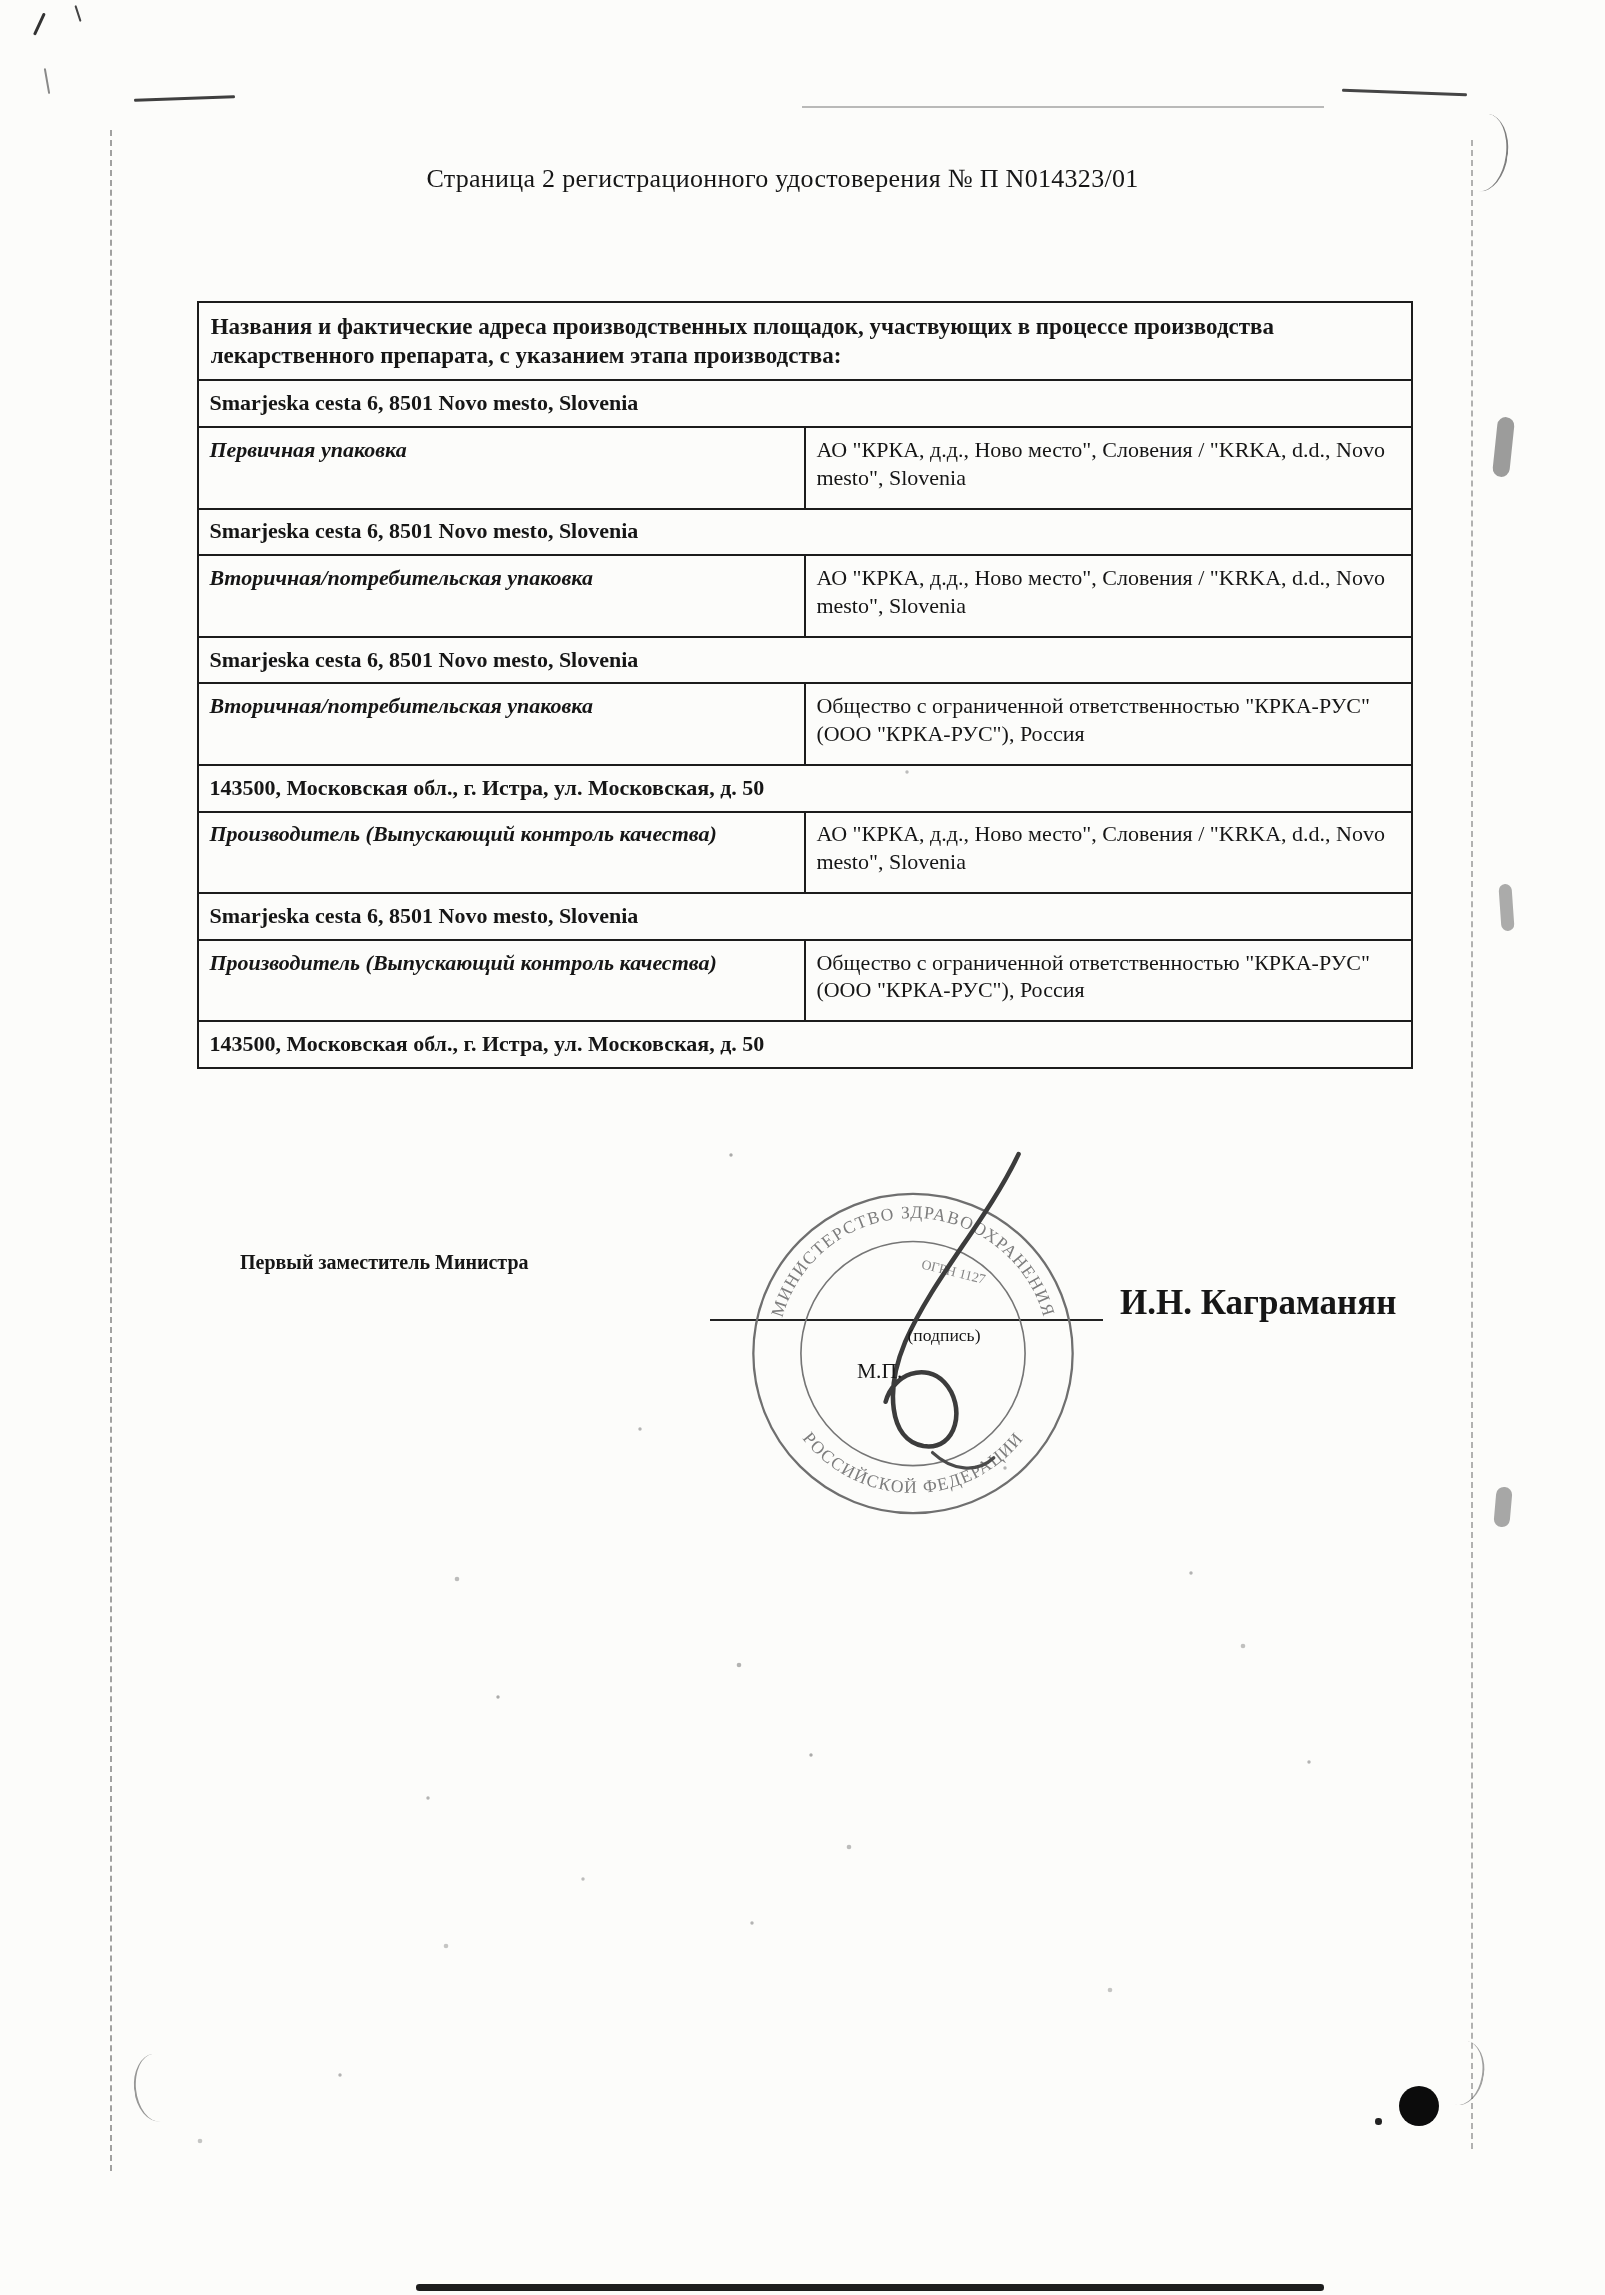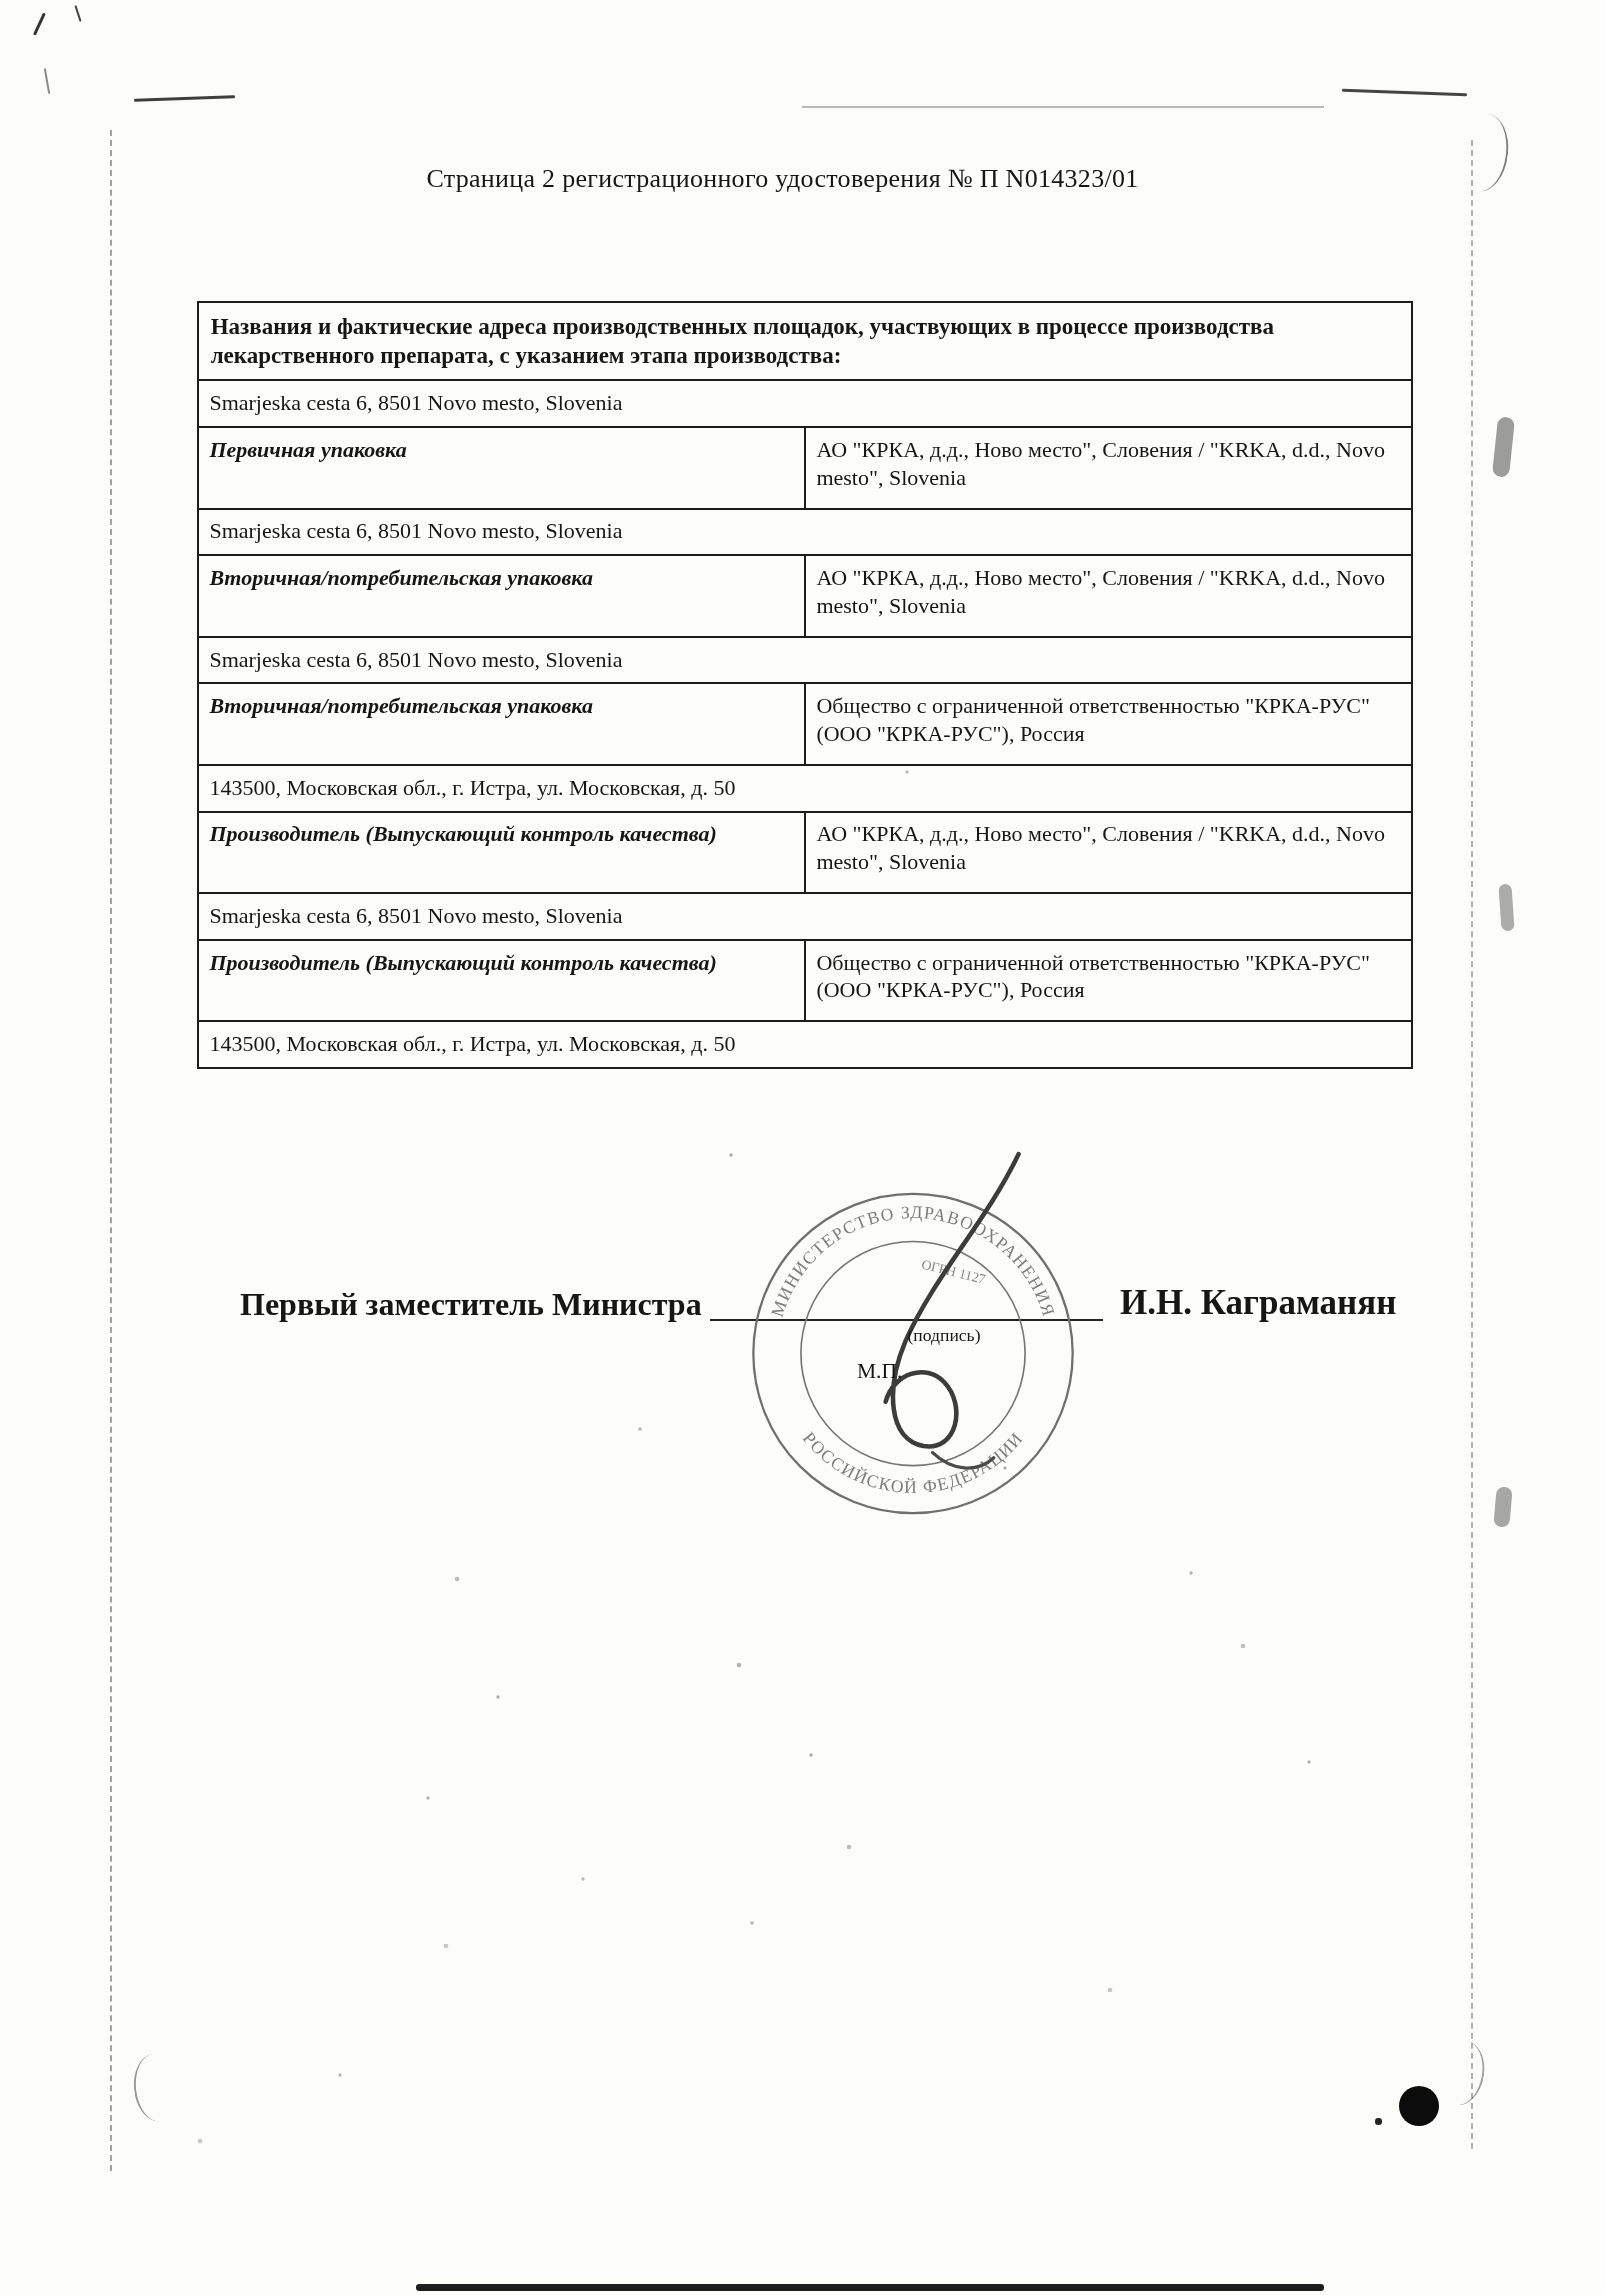--- a/index.html
+++ b/index.html
@@ -26,24 +26,24 @@
     border:2px solid #1c1c1c;
     padding:7.8px 10.4px;
     font-size:22px; line-height:1.27;
     vertical-align:top;
     word-wrap:break-word;
     margin-top:44px;
   }
   .reg-table td.cell-title { font-weight:bold; font-size:23px; padding:9px 11.7px; }
   .reg-table td.cell-stage { width:52%; font-style:italic; font-weight:bold; height:64px; }
   .reg-table td.cell-mfr   { height:64px; }
-  .reg-table td.cell-addr  { height:29px; }
+  .reg-table td.cell-addr  { height:29px;font-weight:bold; }
 
   
-  .sign-left  { position:absolute; left:240px;  top:1286px; font-weight:bold; font-size:32px; }
+  .sign-left  { position:absolute; left:240px;  top:1251px; font-weight:bold; font-size:20px; }
   .sign-right { position:absolute; left:1120px; top:1283px; font-weight:bold; font-size:35px; }
   .sign-line  { position:absolute; left:710px; top:1319px; width:393px; height:2px; background:#222; }
   .sign-caption { position:absolute; left:856px; top:1325px; width:176px; text-align:center; font-size:17.6px; z-index:6; }
   .seal-caption { position:absolute; left:857px; top:1359px; font-size:21.5px; z-index:6; }
 
   
   .stamp-svg { position:absolute; left:737px; top:1145px; width:352px; height:391px; z-index:5; }
 
   
   .art { position:absolute; }

